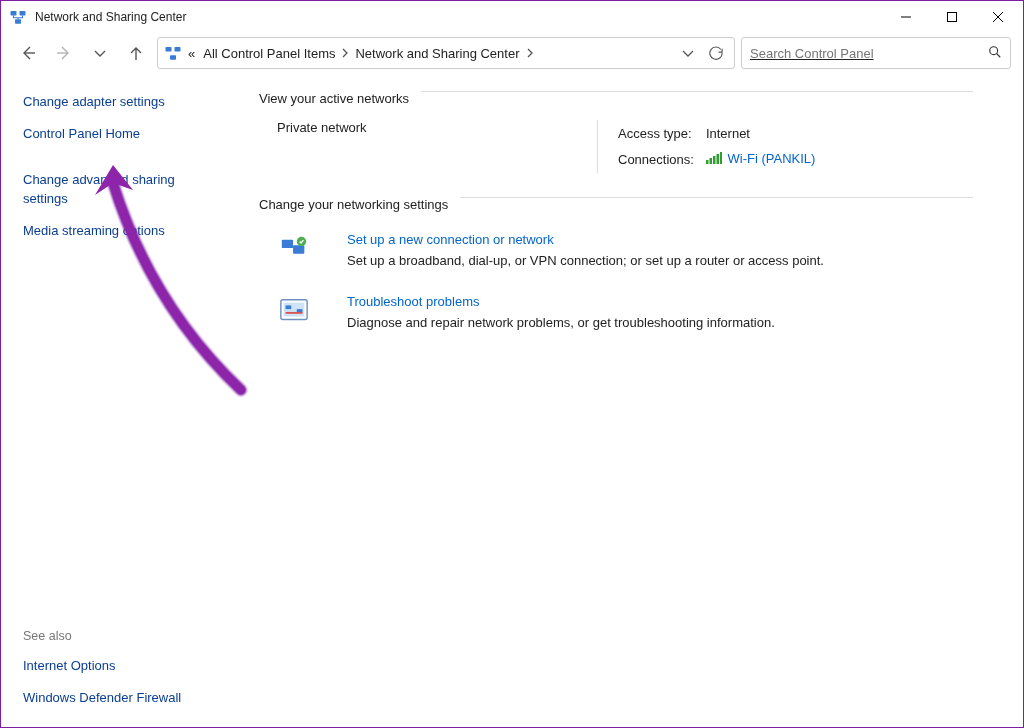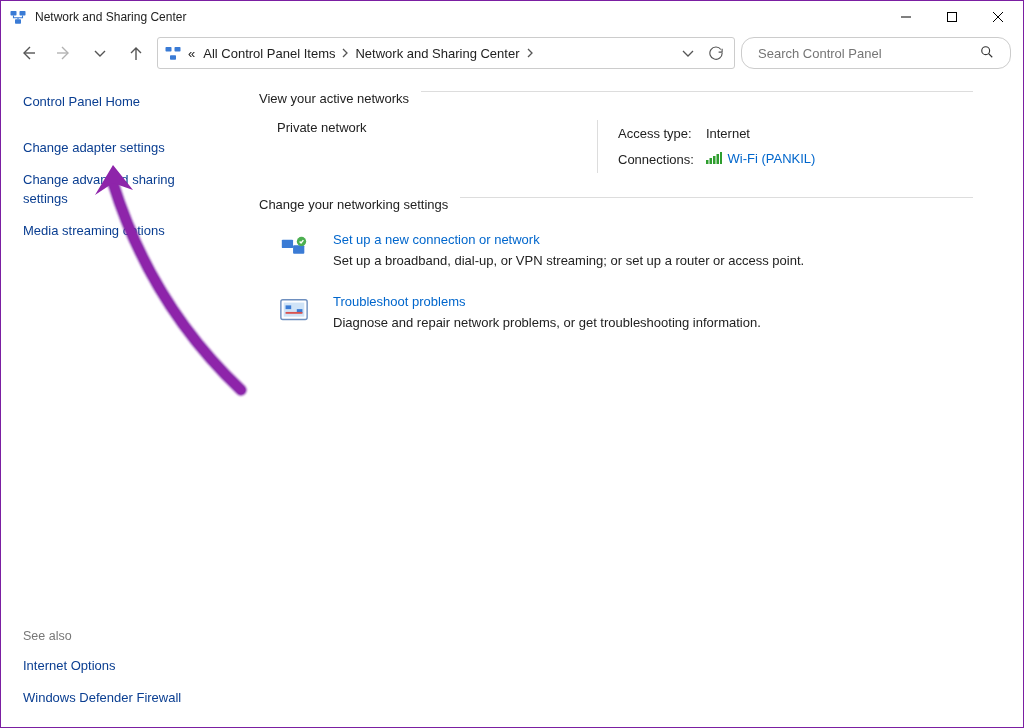--- a/index.html
+++ b/index.html
@@ -25,22 +25,22 @@
   .addr   { flex: 1; display: flex; align-items: center; gap: 4px;
             border: 1px solid #ccc; border-radius: 3px; height: 32px;
             padding: 0 6px; min-width: 0; }
   .addr .tiny-icon { width: 18px; height: 18px; }
   .addr .crumb { padding: 2px 2px; white-space: nowrap; font-size: 13px; }
   .addr .sep   { padding: 0 0; color: #555; }
   .addr .addr-spacer { flex: 1; }
   .addr .drop, .addr .refresh { width: 24px; height: 24px; display: flex;
             align-items: center; justify-content: center; color: #555; }
   .search { width: 270px; display: flex; align-items: center;
-            border: 1px solid #ccc; border-radius: 13px; height: 32px;
-            padding: 0 16px; }
+            border: 1px solid #ccc; border-radius: 3px; height: 32px;
+            padding: 0 8px; text-decoration: underline; }
   .search input { flex: 1; border: none; outline: none; font-size: 13px;
                   color: #666; }
   .search .mag { color: #333; }
 
   
   .body   { display: flex; position: absolute; top: 72px; bottom: 0;
             left: 0; right: 0; }
   .sidebar{ width: 230px; padding: 20px 18px 14px 22px;
             display: flex; flex-direction: column; }
   .sidebar a { display: block; color: #0a3e91; font-size: 13px;
@@ -62,21 +62,21 @@
   .netrow .left { width: 320px; }
   .netrow .netname { font-weight: 600; font-size: 14px; margin-bottom: 8px; }
   .netrow .nettype { font-size: 13px; }
   .netrow .divider { width: 1px; background: #ddd; margin: 0 18px 0 0; }
   .netrow .right { font-size: 13px; }
   .netrow .right table td { padding: 4px 10px 4px 0; vertical-align: middle; }
   .wifi-icon { display: inline-block; vertical-align: middle; margin-right: 2px; }
   a.link { color: #0066cc; text-decoration: none; }
 
   
-  .item { display: flex; gap: 22px; padding: 6px 0 20px 18px; }
+  .item { display: flex; gap: 36px; padding: 6px 0 20px 18px; }
   .item .iconwrap { width: 34px; display:flex; justify-content:center; padding-top:2px;}
   .item .iconwrap svg { width: 30px; height: 30px; }
   .item .text a { color: #0066cc; font-size: 13px; text-decoration: none; }
   .item .text .desc { font-size: 13px; margin-top: 6px; }
 
   
   .arrow { position: absolute; left: 90px; top: 164px; pointer-events: none; }
 </style>
 </head>
 <body>
@@ -174,22 +174,22 @@
       <svg width="14" height="14" viewBox="0 0 16 16">
           <circle cx="6.5" cy="6.5" r="4.5" fill="none" stroke="#333" stroke-width="1.3"></circle>
           <path d="M10 10l4 4" stroke="#333" stroke-width="1.3"></path>
         </svg>
     </span>
   </div>
 </div>
 
 <div class="body">
   <div class="sidebar">
+    <a href="#">Change adapter settings</a>
     <a href="#" style="margin-bottom:28px;">Control Panel Home</a>
-    <a href="#">Change adapter settings</a>
     <a href="#">Change advanced sharing settings</a>
     <a href="#">Media streaming options</a>
 
     <div class="seealso-spacer"></div>
     <div class="seealso-hdr">See also</div>
     <a href="#">Internet Options</a>
     <a href="#" style="margin-bottom:6px;">Windows Defender Firewall</a>
   </div>
 
   <div class="main">
@@ -242,21 +242,21 @@
         <div class="iconwrap">
           <svg viewBox="0 0 32 32">
             <rect x="3" y="6" width="12" height="9" rx="1" fill="#3a7bd5"></rect>
             <rect x="15" y="12" width="12" height="9" rx="1" fill="#3a7bd5"></rect>
             <circle cx="24" cy="8" r="5" fill="#4caf50"></circle>
             <path d="M22 8l1.5 1.5L26 6.5" stroke="#fff" stroke-width="1.5" fill="none"></path>
           </svg>
         </div>
         <div class="text">
           <a href="#">Set up a new connection or network</a>
-          <div class="desc">Set up a broadband, dial-up, or VPN streaming; or set up a router or access point.</div>
+          <div class="desc">Set up a broadband, dial-up, or VPN connection; or set up a router or access point.</div>
         </div>
       </div>
 
       <div class="item">
         <div class="iconwrap">
           <svg viewBox="0 0 32 32">
             <rect x="2" y="4" width="28" height="21" rx="2" fill="#fff" stroke="#6e8fbf" stroke-width="1.5"></rect>
             <rect x="5" y="7" width="22" height="15" fill="#cfe3f7"></rect>
             <rect x="7" y="10" width="6" height="4" fill="#3a7bd5"></rect>
             <rect x="19" y="14" width="6" height="4" fill="#3a7bd5"></rect>

